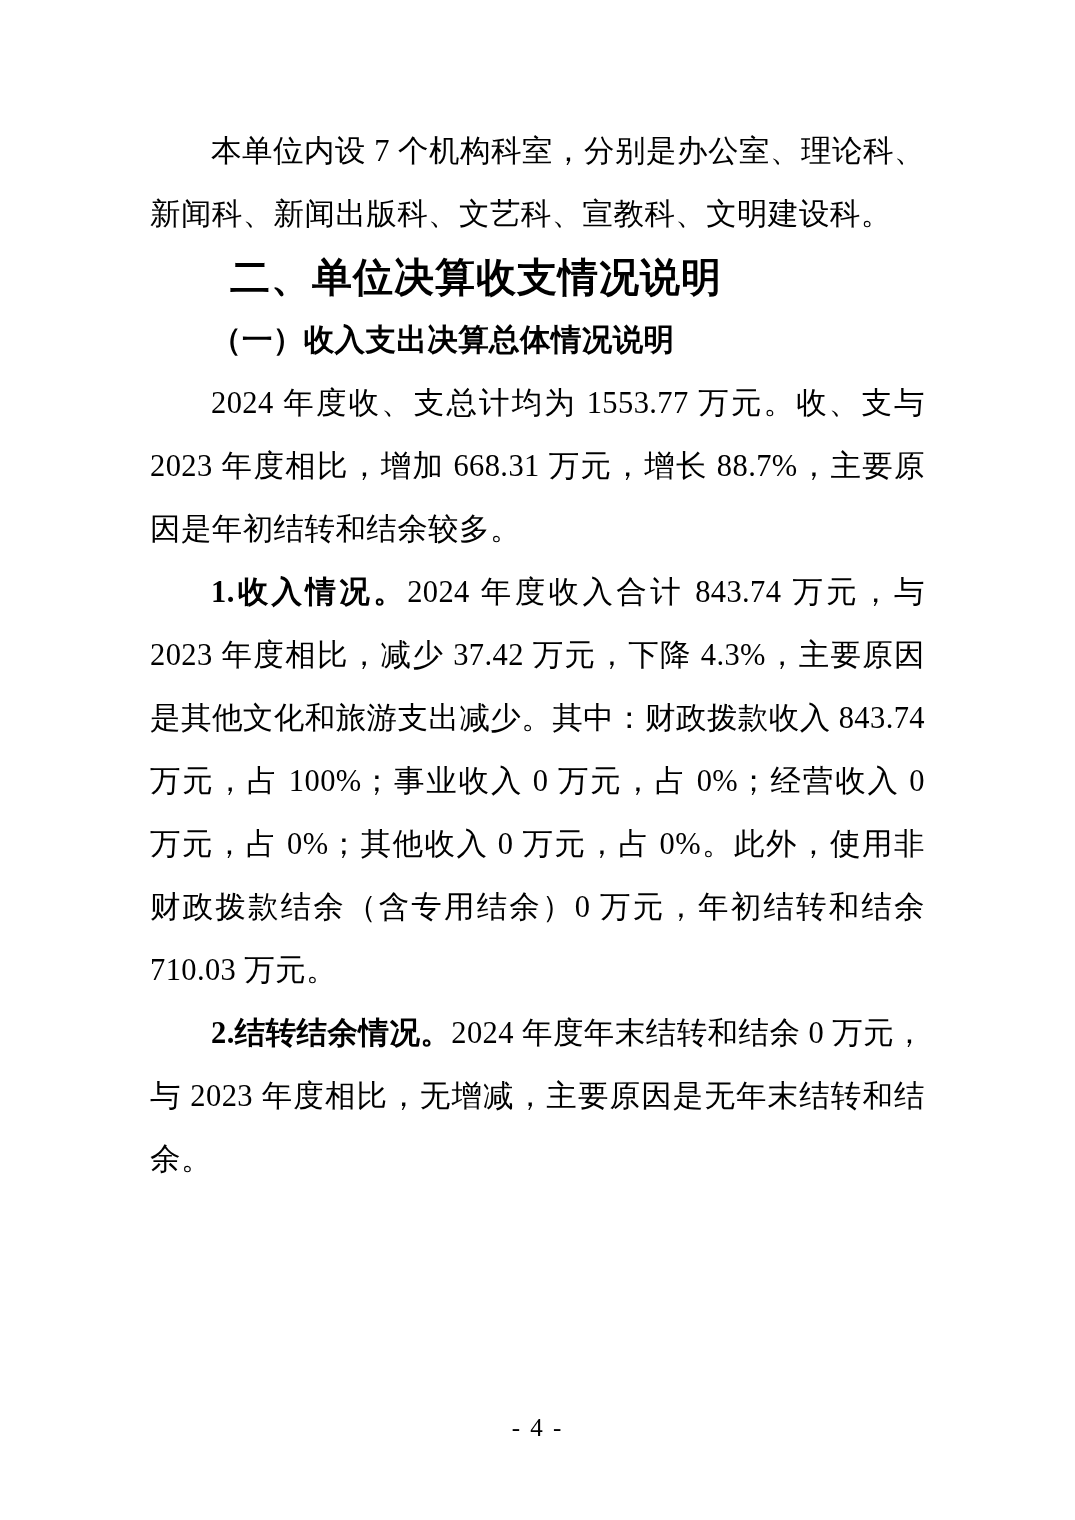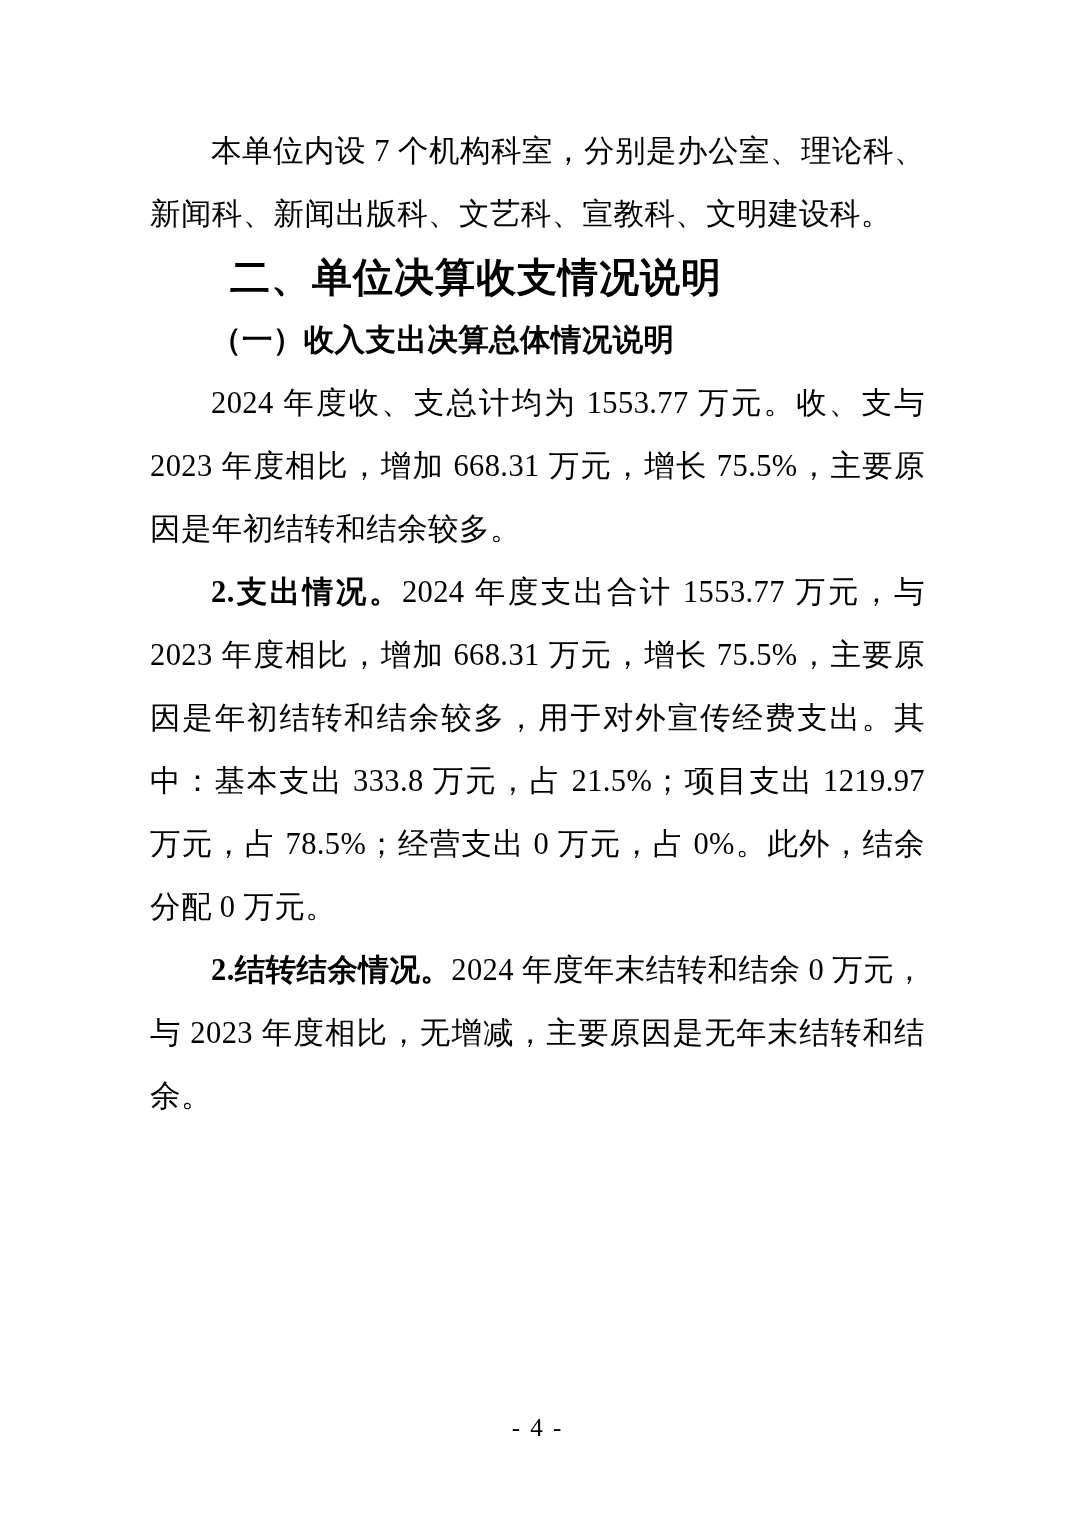--- a/index.html
+++ b/index.html
@@ -65,23 +65,23 @@
 
 <div class="page">
   <div class="doc-body">
 
     <p class="body">本单位内设 7 个机构科室，分别是办公室、理论科、新闻科、新闻出版科、文艺科、宣教科、文明建设科。</p>
 
     <p class="heading2">二、单位决算收支情况说明</p>
 
     <p class="heading3">（一）收入支出决算总体情况说明</p>
 
-    <p class="body">2024 年度收、支总计均为 1553.77 万元。收、支与 2023 年度相比，增加 668.31 万元，增长 75.5%，主要原因是年初结转和结余较多。</p>
+    <p class="body">2024 年度收、支总计均为 1553.77 万元。收、支与 2023 年度相比，增加 668.31 万元，增长 88.7%，主要原因是年初结转和结余较多。</p>
 
+    <p class="body"><span class="b">1.收入情况。</span><span>2024 年度收入合计 843.74 万元，与 2023 年度相比，减少 37.42 万元，下降 4.3%，主要原因是其他文化和旅游支出减少。其中：财政拨款收入 843.74 万元，占 100%；事业收入 0 万元，占 0%；经营收入 0 万元，占 0%；其他收入 0 万元，占 0%。此外，使用非财政拨款结余（含专用结余）0 万元，年初结转和结余 710.03 万元。</span></p>
 
-    <p class="body"><span class="b">2.支出情况。</span><span>2024 年度支出合计 1553.77 万元，与 2023 年度相比，增加 668.31 万元，增长 75.5%，主要原因是年初结转和结余较多，用于对外宣传经费支出。其中：基本支出 333.8 万元，占 21.5%；项目支出 1219.97 万元，占 78.5%；经营支出 0 万元，占 0%。此外，结余分配 0 万元。</span></p>
 
     <p class="body"><span class="b">2.结转结余情况。</span><span>2024 年度年末结转和结余 0 万元，与 2023 年度相比，无增减，主要原因是无年末结转和结余。</span></p>
 
   </div>
 </div>
 
 <div class="footer">- 4 -</div>
 
 </body></html>

